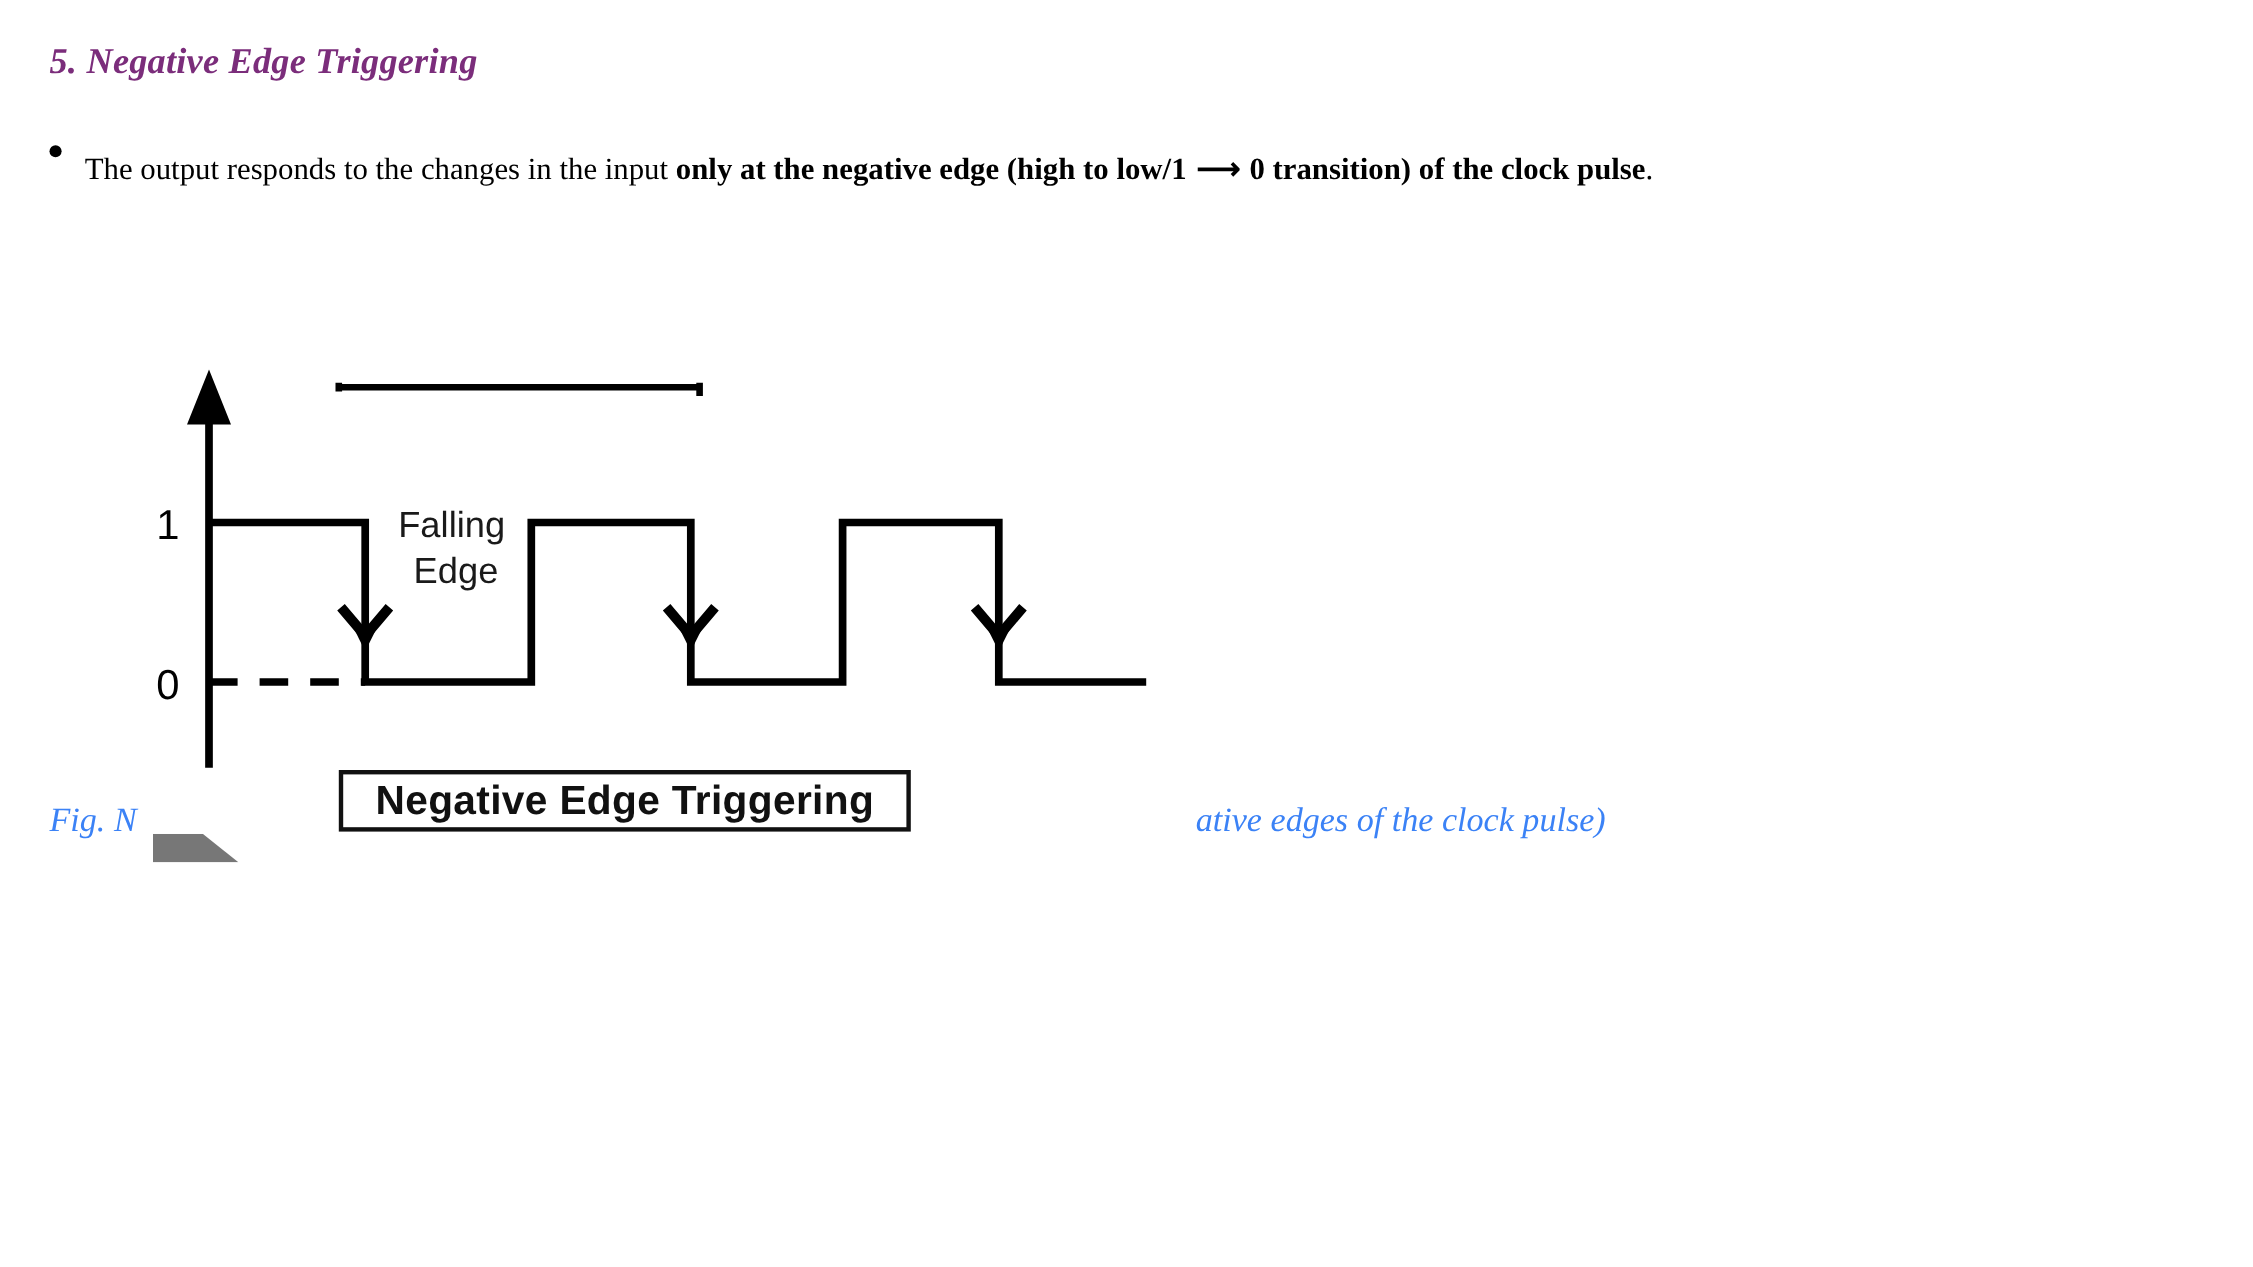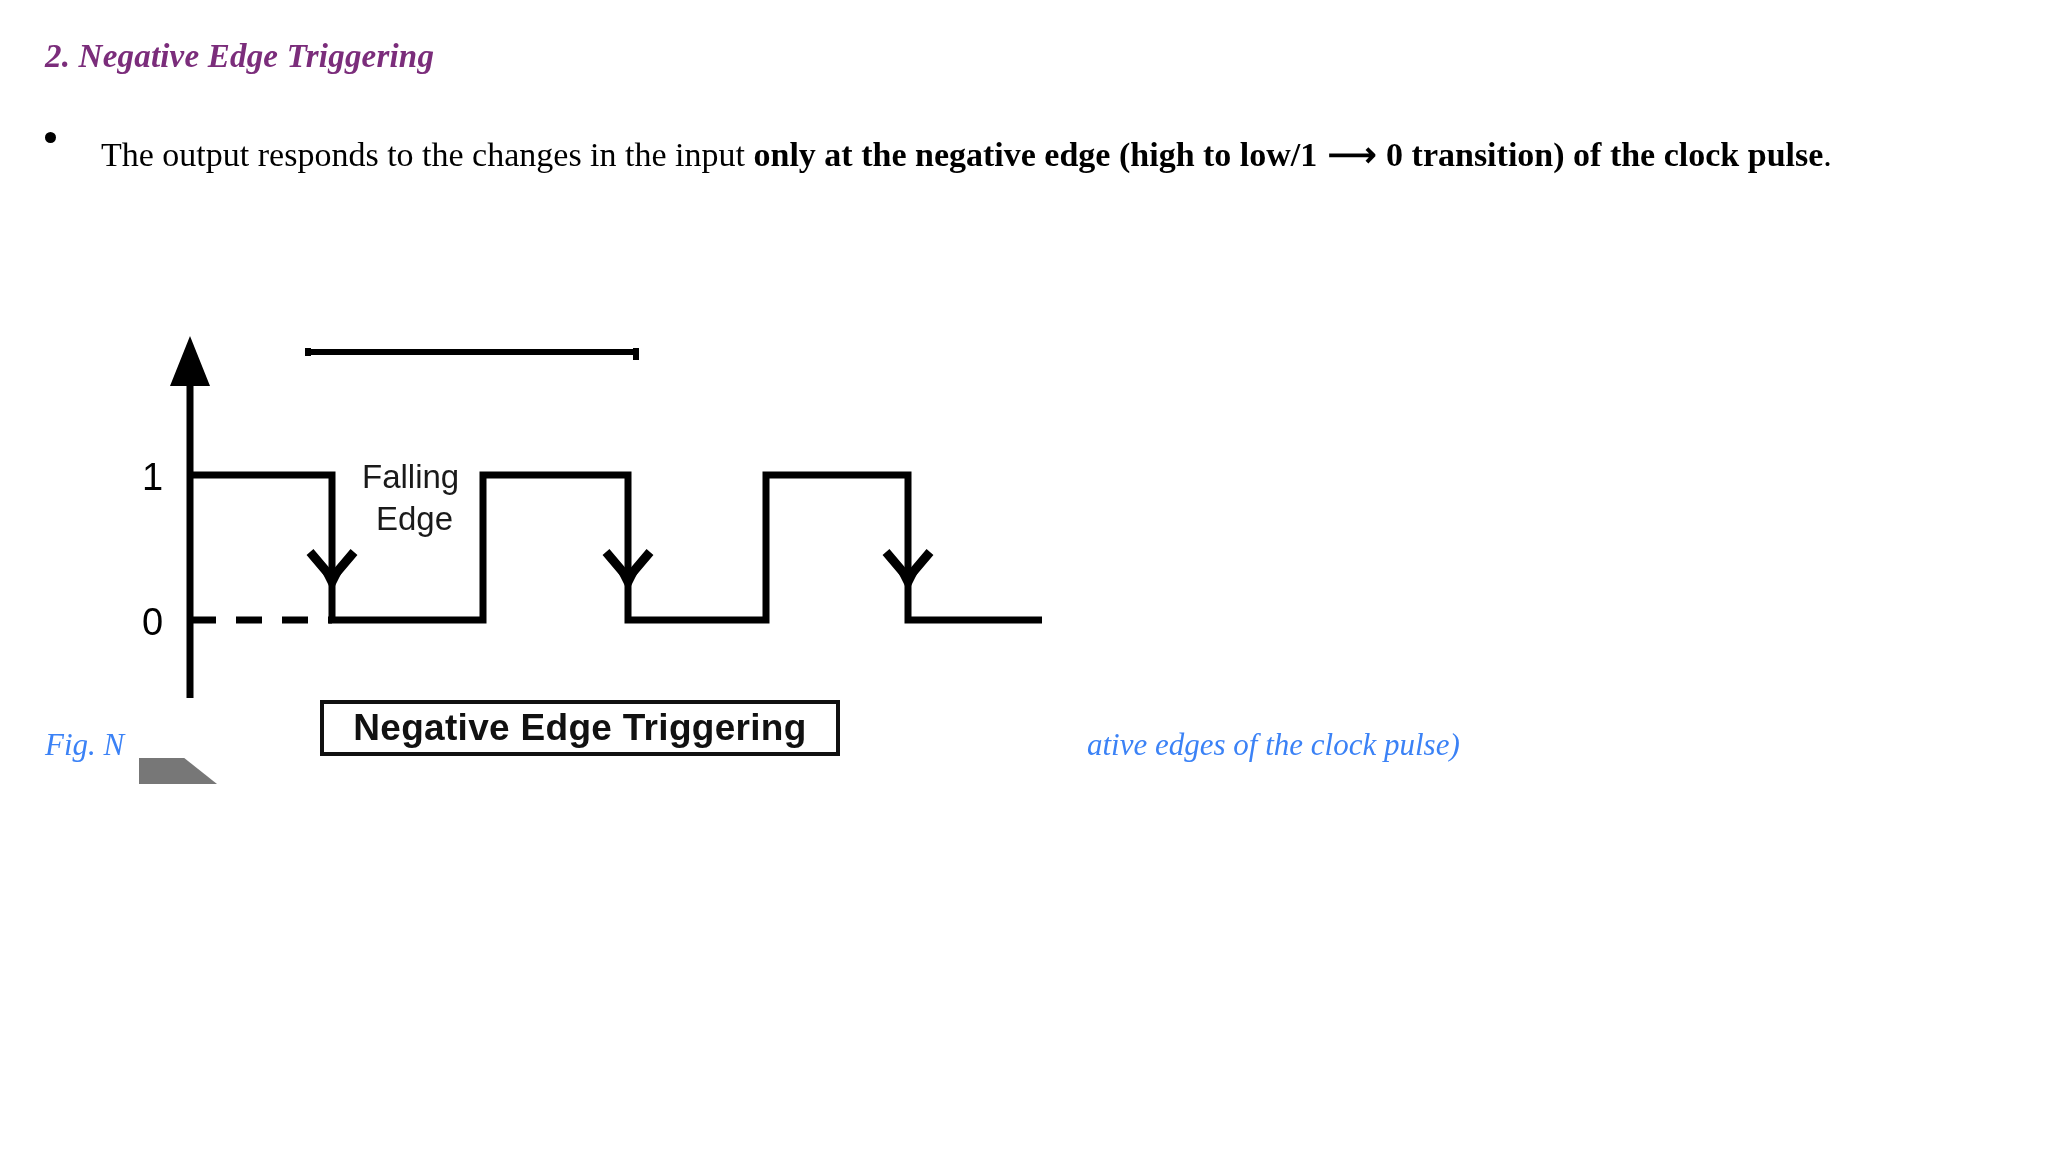--- a/index.html
+++ b/index.html
@@ -40,23 +40,23 @@
   #bullet-marker {
     position: absolute;
     left: 0px;
     top: 10px;
     width: 11px;
     height: 11px;
     background: #000;
     border-radius: 50%;
   }
   #bullet-text {
-    margin-left: 56px;
+    margin-left: 32px;
     font-family: "Liberation Serif", serif;
-    font-size: 34px;
+    font-size: 28px;
     line-height: 66px;
     text-align: justify;
     text-align-last: left;
     color: #000;
   }
   #bullet-text .bold { font-weight: bold; }
   #bullet-text .arrow {
     font-weight: bold;
     letter-spacing: -1px;
     padding: 0 2px;
@@ -104,21 +104,21 @@
   }
   .falling-edge-label {
     font-family: "Liberation Sans", sans-serif;
     font-size: 33px;
     fill: #1a1a1a;
   }
 
   
   #figure-box-label {
     position: absolute;
-    left: 320px;
+    left: 308px;
     top: 700px;
     width: 520px;
     height: 56px;
     border: 4px solid #111111;
     background: #ffffff;
     box-sizing: border-box;
     display: flex;
     align-items: center;
     justify-content: center;
   }
@@ -127,21 +127,21 @@
     font-size: 37px;
     font-weight: 600;
     letter-spacing: 0.3px;
     color: #111111;
     white-space: nowrap;
   }
 </style>
 </head>
 <body>
 
-<div id="slide-title">2. Negative Edge Triggering</div>
+<div id="slide-title">5. Negative Edge Triggering</div>
 
 <div id="bullet-block">
   <span id="bullet-marker"></span>
   <div id="bullet-text">
     <span>The output responds to the changes in the input </span><span class="bold">only at the negative edge (high to low/1 </span><span class="arrow">⟶</span><span class="bold"> 0 transition) of the clock pulse</span><span>.</span>
   </div>
 </div>
 
 <div class="caption-part" id="caption-left">Fig. N</div>
 

